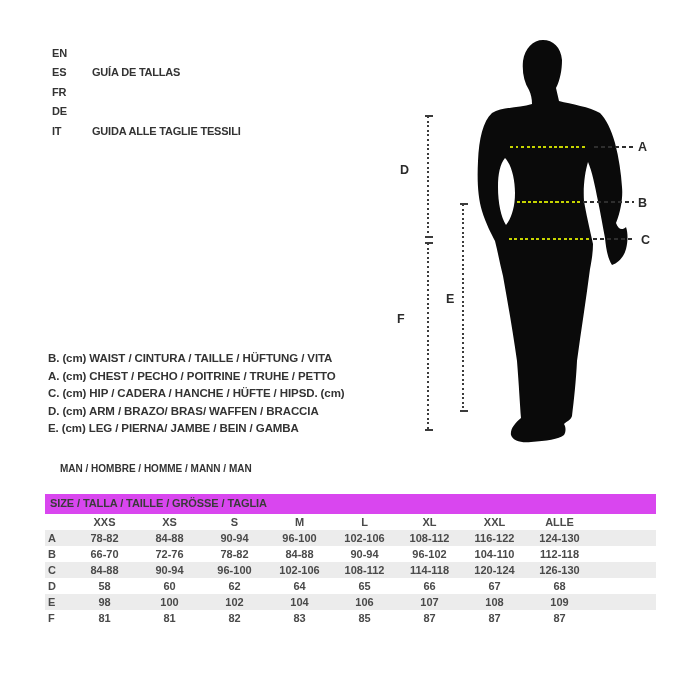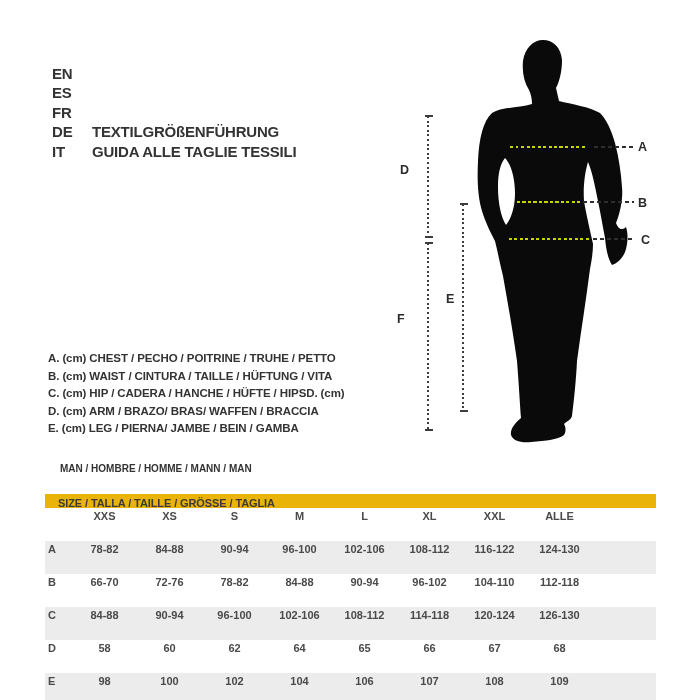--- a/index.html
+++ b/index.html
@@ -2,63 +2,63 @@
 <html><head>
 <meta charset="utf-8">
 <style>
   html,body { margin:0; padding:0; background:#fff; }
   .canvas {
     position:relative; width:700px; height:700px; background:#ffffff;
     font-family:"Liberation Sans", sans-serif; overflow:hidden;
     color:#333;
   }
   
-  .lang-block { position:absolute; left:52px; top:44px; font-size:15px; font-weight:bold; letter-spacing:-0.2px;margin-top:20px; }
+  .lang-block { position:absolute; left:52px; top:44px; font-size:11px; font-weight:bold; letter-spacing:-0.2px; }
   .lang-row { display:flex; height:19.4px; line-height:19.4px; }
   .lang-code { width:40px; }
   
   .legend-block { position:absolute; left:48px; top:350px; font-size:11.5px; font-weight:bold; letter-spacing:-0.1px; }
   .legend-line { height:17.6px; line-height:17.6px; white-space:nowrap; }
   .category-line { position:absolute; left:60px; top:463px; font-size:10px; font-weight:bold; }
   
   .man-svg { position:absolute; left:400px; top:30px; }
   .dash-y { position:absolute; height:2.4px;
     background:repeating-linear-gradient(to right,#c6d400 0 3px,rgba(0,0,0,0) 3px 5.5px); }
   .dash-b { position:absolute; height:1.8px;
     background:repeating-linear-gradient(to right,#2e2e2e 0 4px,rgba(0,0,0,0) 4px 7px); }
   .dash-v { position:absolute; width:1.8px;
     background:repeating-linear-gradient(to bottom,#3c3c3c 0 2px,rgba(0,0,0,0) 2px 4.6px); }
   .tick { position:absolute; width:8px; height:1.8px; background:#3c3c3c; }
   .fig-label { position:absolute; font-size:12.5px; font-weight:bold; color:#2b2b2b; }
   
   .size-table { position:absolute; left:45px; top:494px; width:611px; font-size:11px; font-weight:bold; color:#4a4a4a; }
-  .table-title { height:14px; line-height:18px; background:#eab308; color:#3a3a3a; padding-left:13px; letter-spacing:-0.1px; }
-  .trow { display:grid; grid-template-columns:27px repeat(8,65px) 1fr; height:33px; line-height:17px; }
+  .table-title { height:20px; line-height:18px; background:#d946ef; color:#3a3a3a; padding-left:5px; letter-spacing:-0.1px; }
+  .trow { display:grid; grid-template-columns:27px repeat(8,65px) 1fr; height:16px; line-height:17px; }
   .trow.striped { background:#ececec; }
   .cell { text-align:center; }
   .cell.letter { text-align:left; padding-left:3px; }
 </style>
 </head>
 <body>
 
 <div class="canvas">
 
   <div class="lang-block">
     <div class="lang-row">
       <span class="lang-code">EN</span>
     </div>
     <div class="lang-row">
       <span class="lang-code">ES</span>
+      <span>GUÍA DE TALLAS</span>
     </div>
     <div class="lang-row">
       <span class="lang-code">FR</span>
     </div>
     <div class="lang-row">
       <span class="lang-code">DE</span>
-      <span>TEXTILGRÖßENFÜHRUNG</span>
     </div>
     <div class="lang-row">
       <span class="lang-code">IT</span>
       <span>GUIDA ALLE TAGLIE TESSILI</span>
     </div>
   </div>
 
   <svg class="man-svg" width="250" height="425" viewBox="400 30 250 425">
     <path fill="#0a0a0a" fill-rule="evenodd" d="
       M 543 40
@@ -125,22 +125,22 @@
   <div class="tick" style="left:460px; top:203px;"></div>
   <div class="tick" style="left:460px; top:410px;"></div>
   <div class="fig-label" style="left:446px; top:292px;">E</div>
 
   <div class="dash-v" style="left:427px; top:243px; height:187px;"></div>
   <div class="tick" style="left:425px; top:242px;"></div>
   <div class="tick" style="left:425px; top:429px;"></div>
   <div class="fig-label" style="left:397px; top:312px;">F</div>
 
   <div class="legend-block">
+    <div class="legend-line">B. (cm) WAIST / CINTURA / TAILLE / HÜFTUNG / VITA</div>
     <div class="legend-line">A. (cm) CHEST / PECHO / POITRINE / TRUHE / PETTO</div>
-    <div class="legend-line">B. (cm) WAIST / CINTURA / TAILLE / HÜFTUNG / VITA</div>
     <div class="legend-line">C. (cm) HIP / CADERA / HANCHE / HÜFTE / HIPSD. (cm)</div>
     <div class="legend-line">D. (cm) ARM / BRAZO/ BRAS/ WAFFEN / BRACCIA</div>
     <div class="legend-line">E. (cm) LEG / PIERNA/ JAMBE / BEIN / GAMBA</div>
   </div>
   <div class="category-line">MAN / HOMBRE / HOMME / MANN / MAN</div>
 
   <div class="size-table">
     <div class="table-title">SIZE / TALLA / TAILLE / GRÖSSE / TAGLIA</div>
     <div class="trow" id="col-headers">
       <div class="cell letter"></div>

